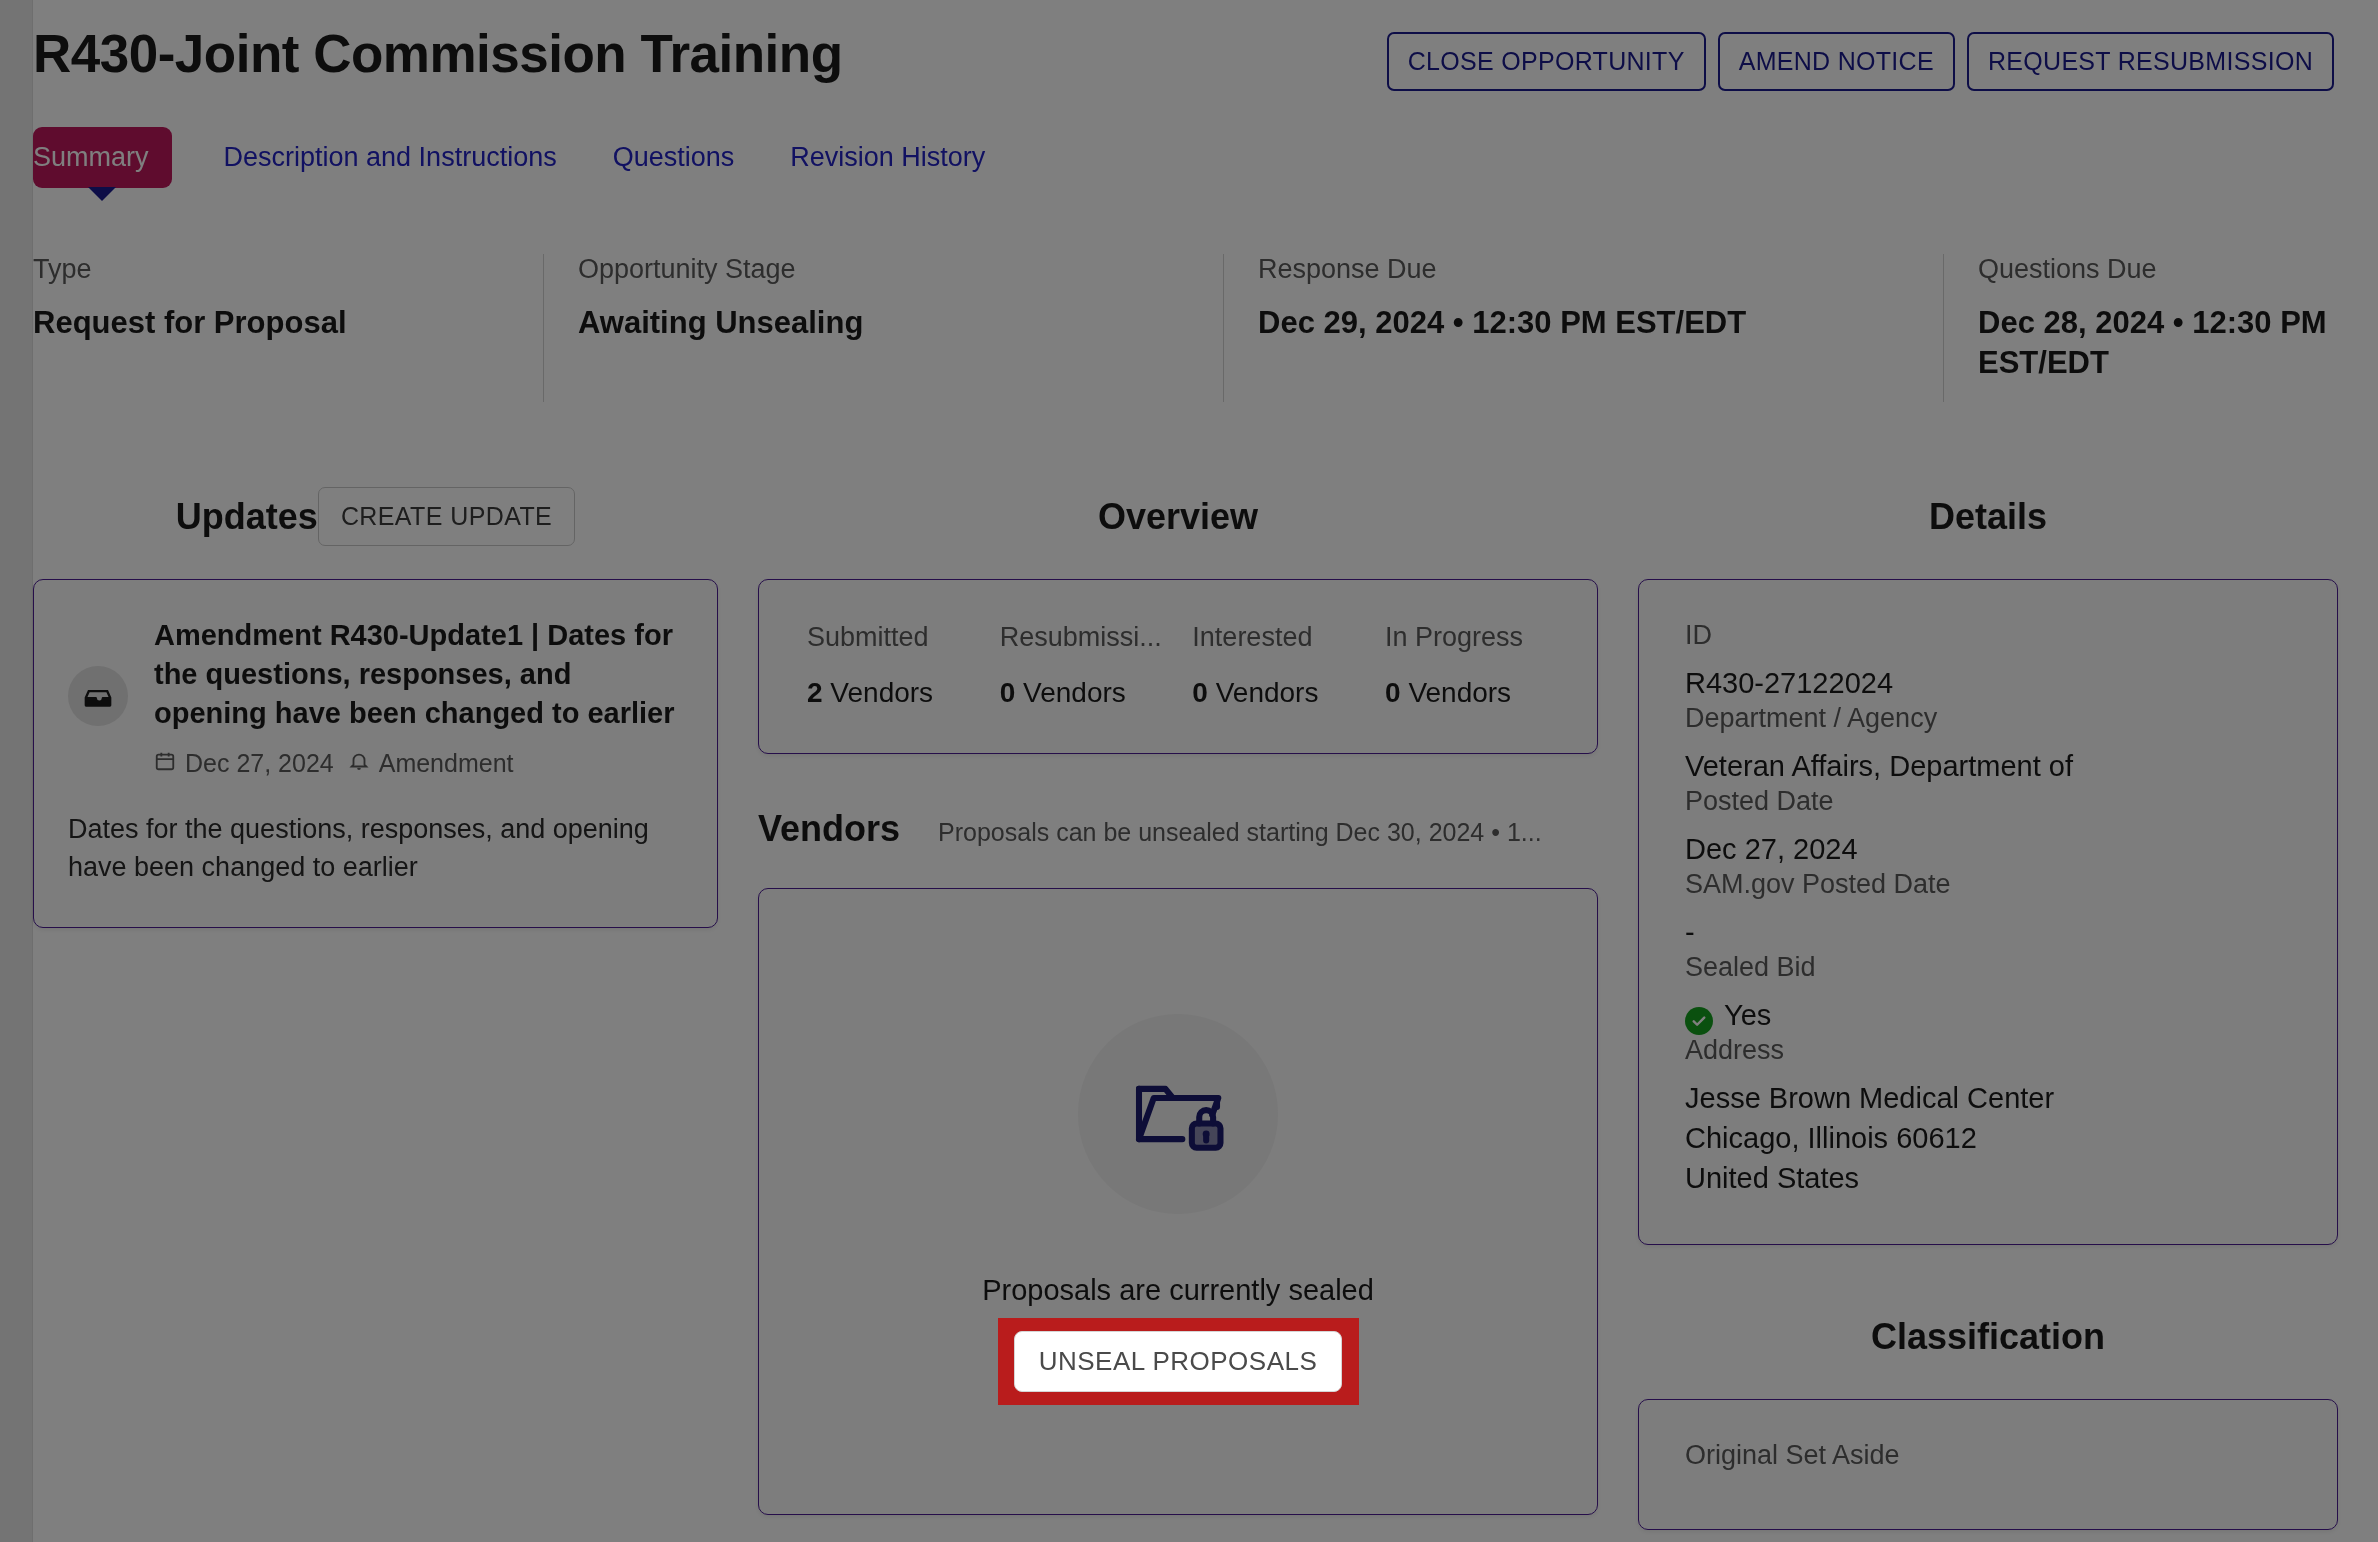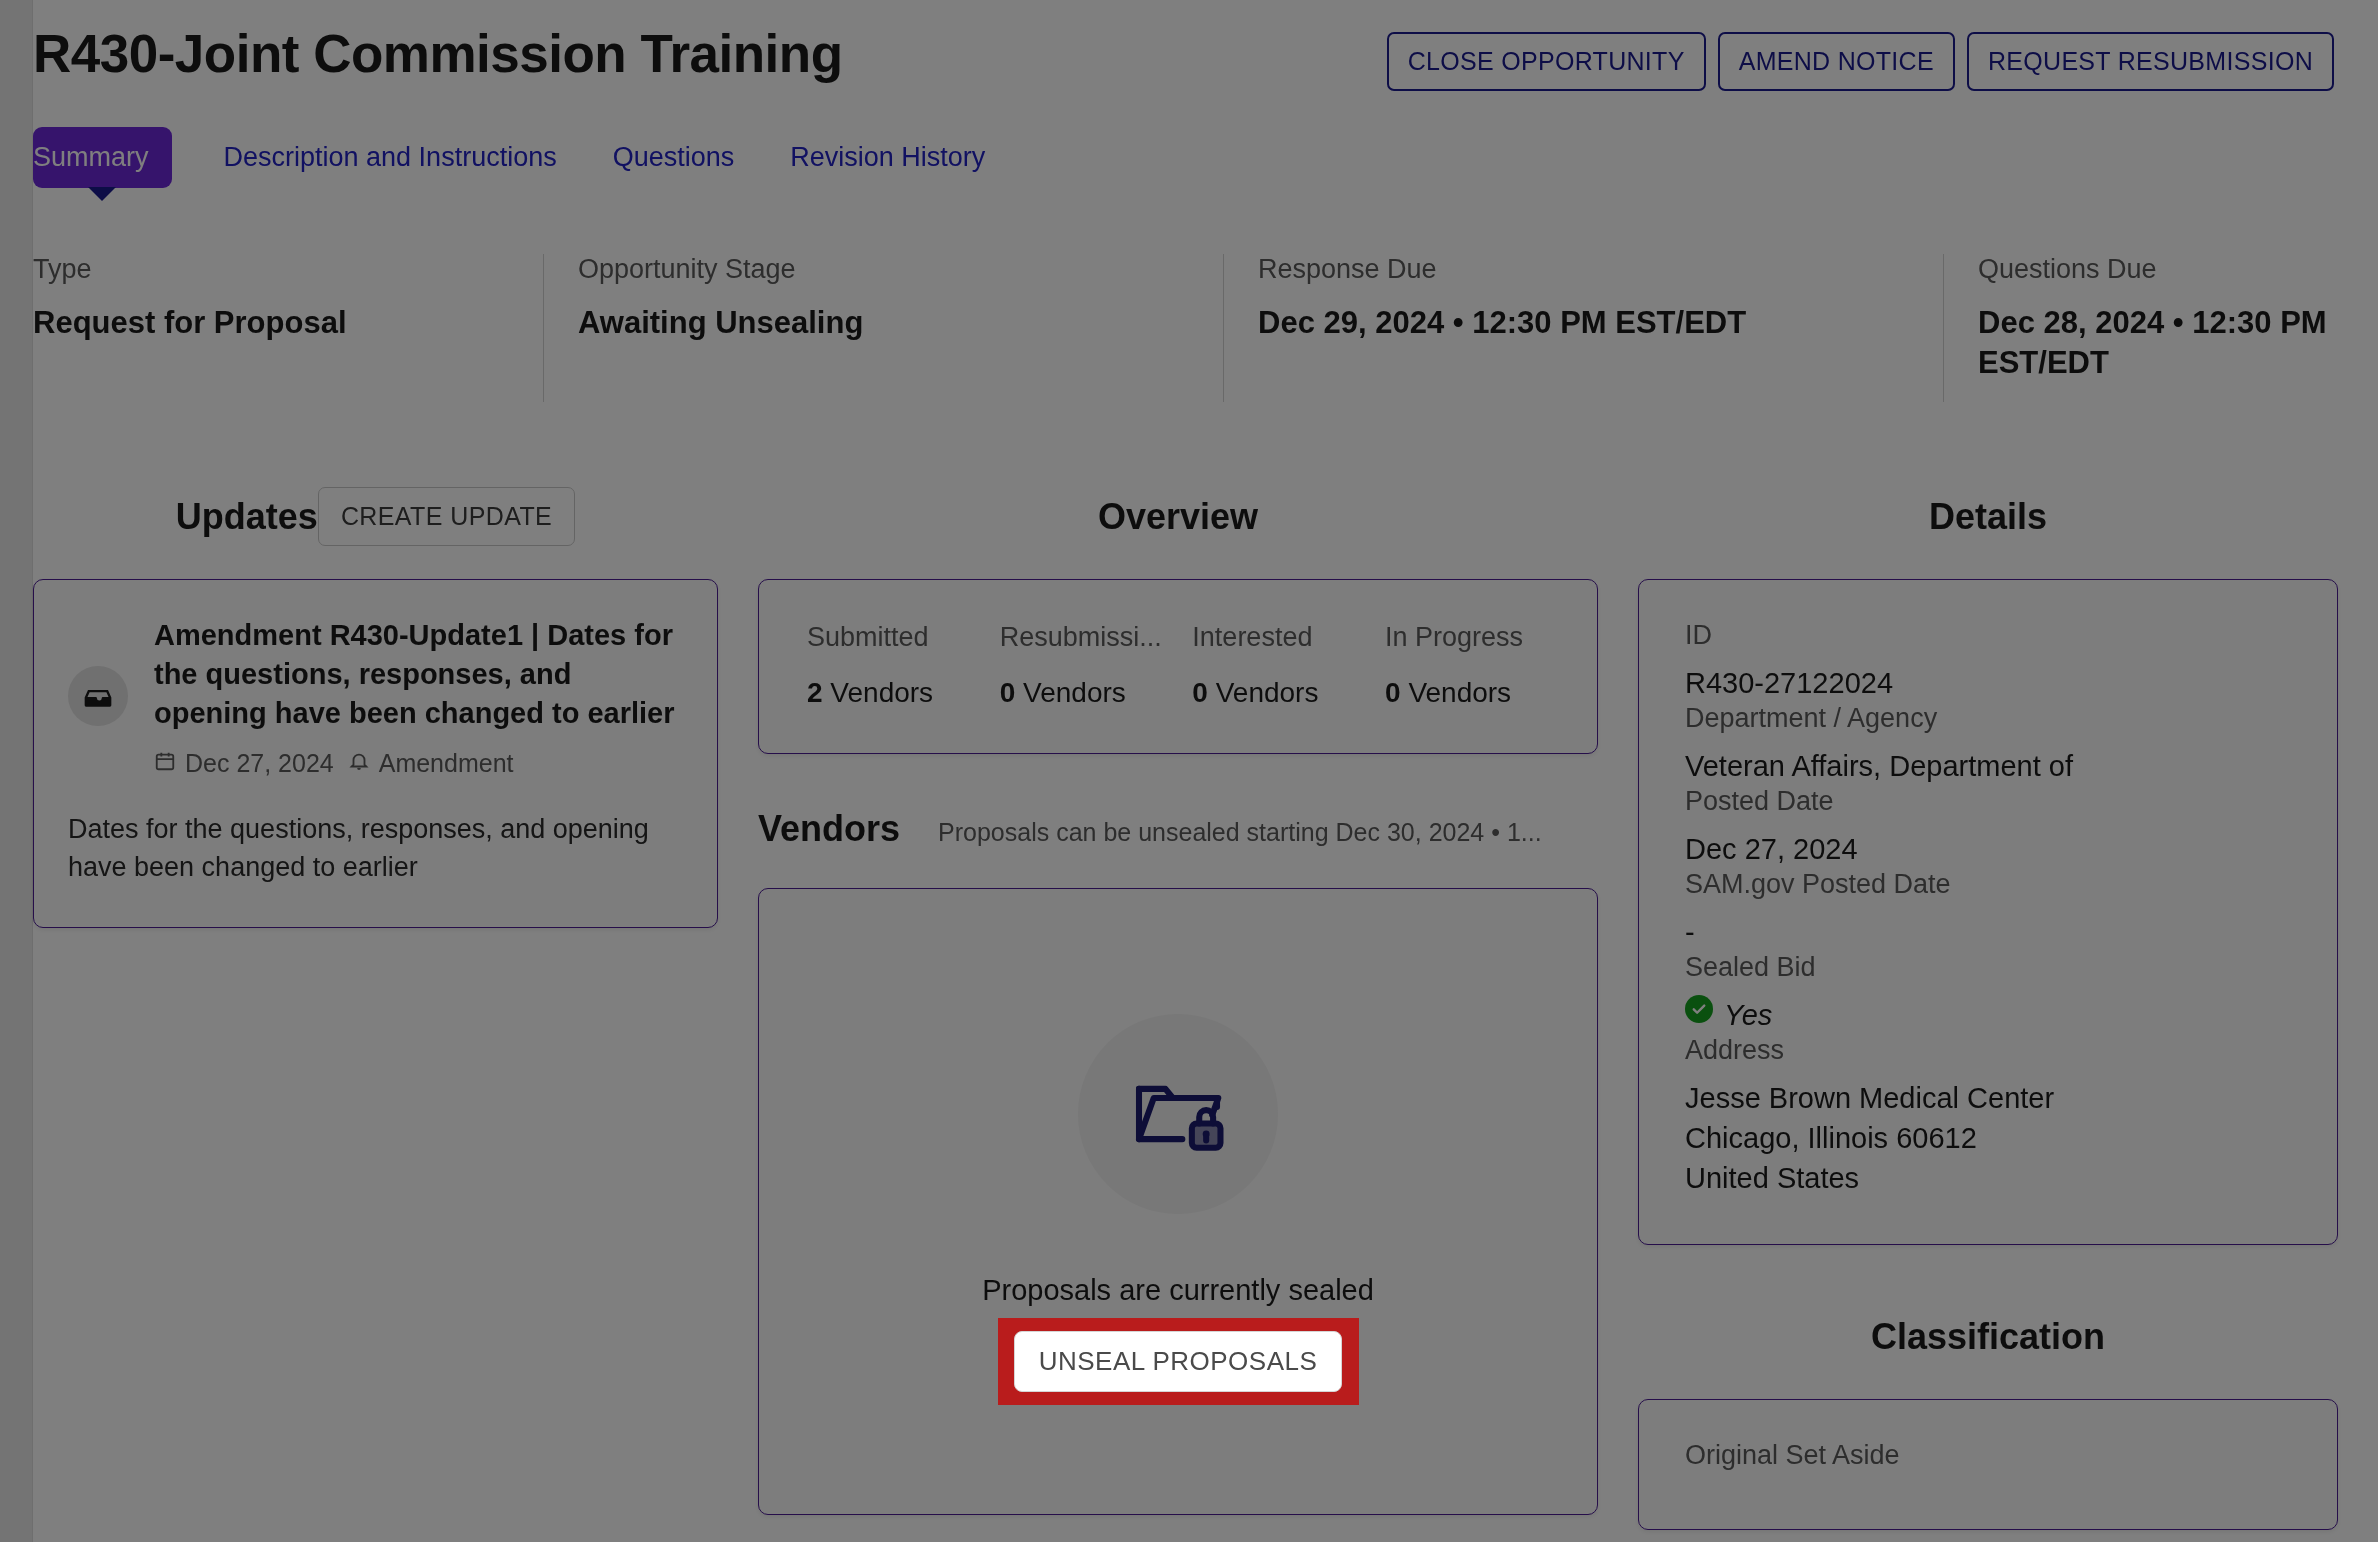--- a/index.html
+++ b/index.html
@@ -86,21 +86,21 @@
     font-size: 27px;
     color: #2323c4;
     padding: 0 28px;
     cursor: pointer;
     white-space: nowrap;
     line-height: 1;
   }
   .tab:first-child { padding-left: 0; }
   .tab-active {
     position: relative;
-    background: #6d28d9;
+    background: #be185d;
     color: #ffffff;
     border-radius: 9px;
     padding: 17px 23px;
     margin-right: 24px;
     font-weight: 400;
   }
   .tab-active::after {
     content: "";
     position: absolute;
     left: 50%;
@@ -298,21 +298,21 @@
     color: #5b5b5b;
     margin-bottom: 12px;
   }
   .d-value {
     font-size: 29px;
     color: #1b1b1b;
     margin-bottom: 32px;
     line-height: 1.38;
   }
   .d-value:last-child { margin-bottom: 0; }
-  .yes-row { display: flex; align-items: flex-start; gap: 11px; font-style: italic; }
+  .yes-row { display: flex; align-items: flex-end; gap: 11px; }
   .check-badge {
     width: 28px; height: 28px;
     border-radius: 50%;
     background: #14a01e;
     display: inline-flex;
     align-items: center;
     justify-content: center;
     flex: 0 0 auto;
   }
   .classification-wrap { margin-top: 60px; }

